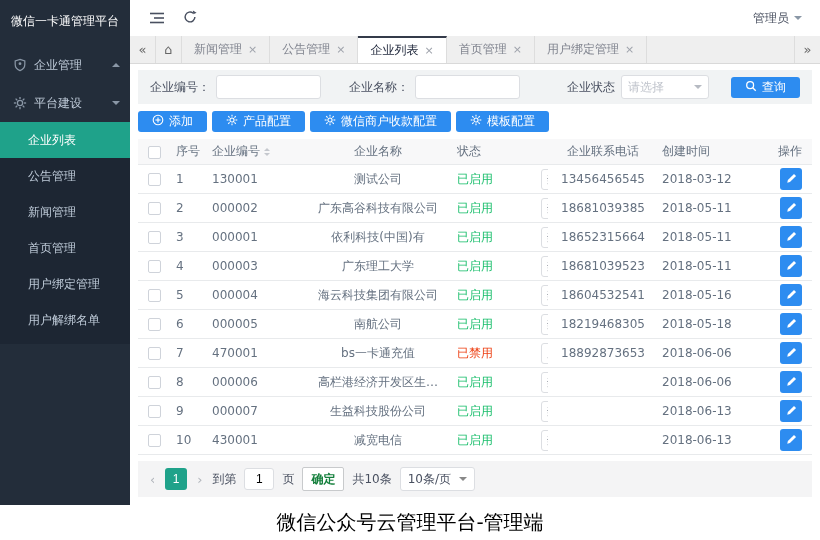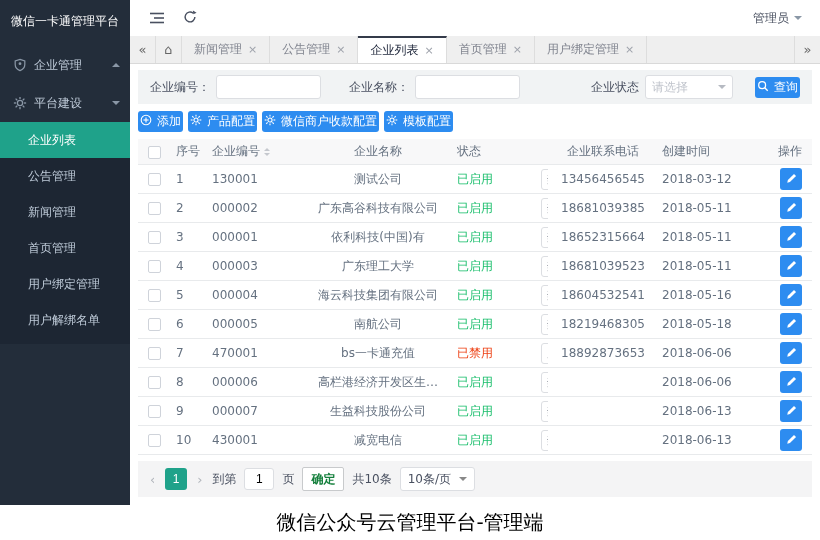--- a/index.html
+++ b/index.html
@@ -30,21 +30,21 @@
   .tab { display:flex; align-items:center; gap:6px; padding:0 12px; border-right:1px solid #ddd; cursor:pointer; white-space:nowrap; }
   .tab .x { color:#9ea2ab; font-size:11px; }
   .tab.active { background:#fff; color:#1c2438; border-top:2px solid #343b4a; }
   .tab-sp { flex:1; }
 
   .filterbar { margin:6px 8px 0; height:34px; background:#f1f3f4; display:flex; align-items:center; padding:0 12px; gap:6px; font-size:12px; color:#495060; flex:none; }
   .f-label { white-space:nowrap; }
   .f-input { width:105px; height:24px; background:#fff; border:1px solid #dcdee2; border-radius:3px; margin-right:22px; font-size:12px; padding:0 6px; }
   .f-select { width:88px; height:24px; background:#fff; border:1px solid #dcdee2; border-radius:3px; display:flex; align-items:center; padding:0 6px; color:#c0c4cc; cursor:pointer; margin-right:16px; }
   .f-select .caret { margin-left:auto; border-top-color:#b6bac2; margin-top:4px; }
-  .btn-blue { background:#2d8cf0; color:#fff; border:none; border-radius:3px; height:21px; padding:0 2px; font-size:12px; display:inline-flex; align-items:center; gap:5px; cursor:pointer; white-space:nowrap; }
+  .btn-blue { background:#2d8cf0; color:#fff; border:none; border-radius:3px; height:21px; padding:0 14px; font-size:12px; display:inline-flex; align-items:center; gap:5px; cursor:pointer; white-space:nowrap; }
 
   .btnrow { padding:7px 8px; display:flex; gap:5px; flex:none; }
 
   .table { margin:0 8px; font-size:12px; flex:none; }
   .tr { display:grid; grid-template-columns:34px 36px 95px 150px 95px 110px 110px 1fr; align-items:center; height:29px; border-bottom:1px solid #e8eaec; }
   .tr.head { background:#f8f8f9; color:#515a6e; height:26px; border-bottom:1px solid #e8eaec; }
   .td { padding:0 4px; overflow:hidden; white-space:nowrap; color:#657180; }
   .c-name,.c-phone { text-align:center; }
   .c-op { text-align:right; padding-right:10px; }
   .checkbox { display:inline-block; width:13px; height:13px; border:1px solid #cfd3da; border-radius:2px; background:#fff; cursor:pointer; vertical-align:middle; margin-left:6px; }

